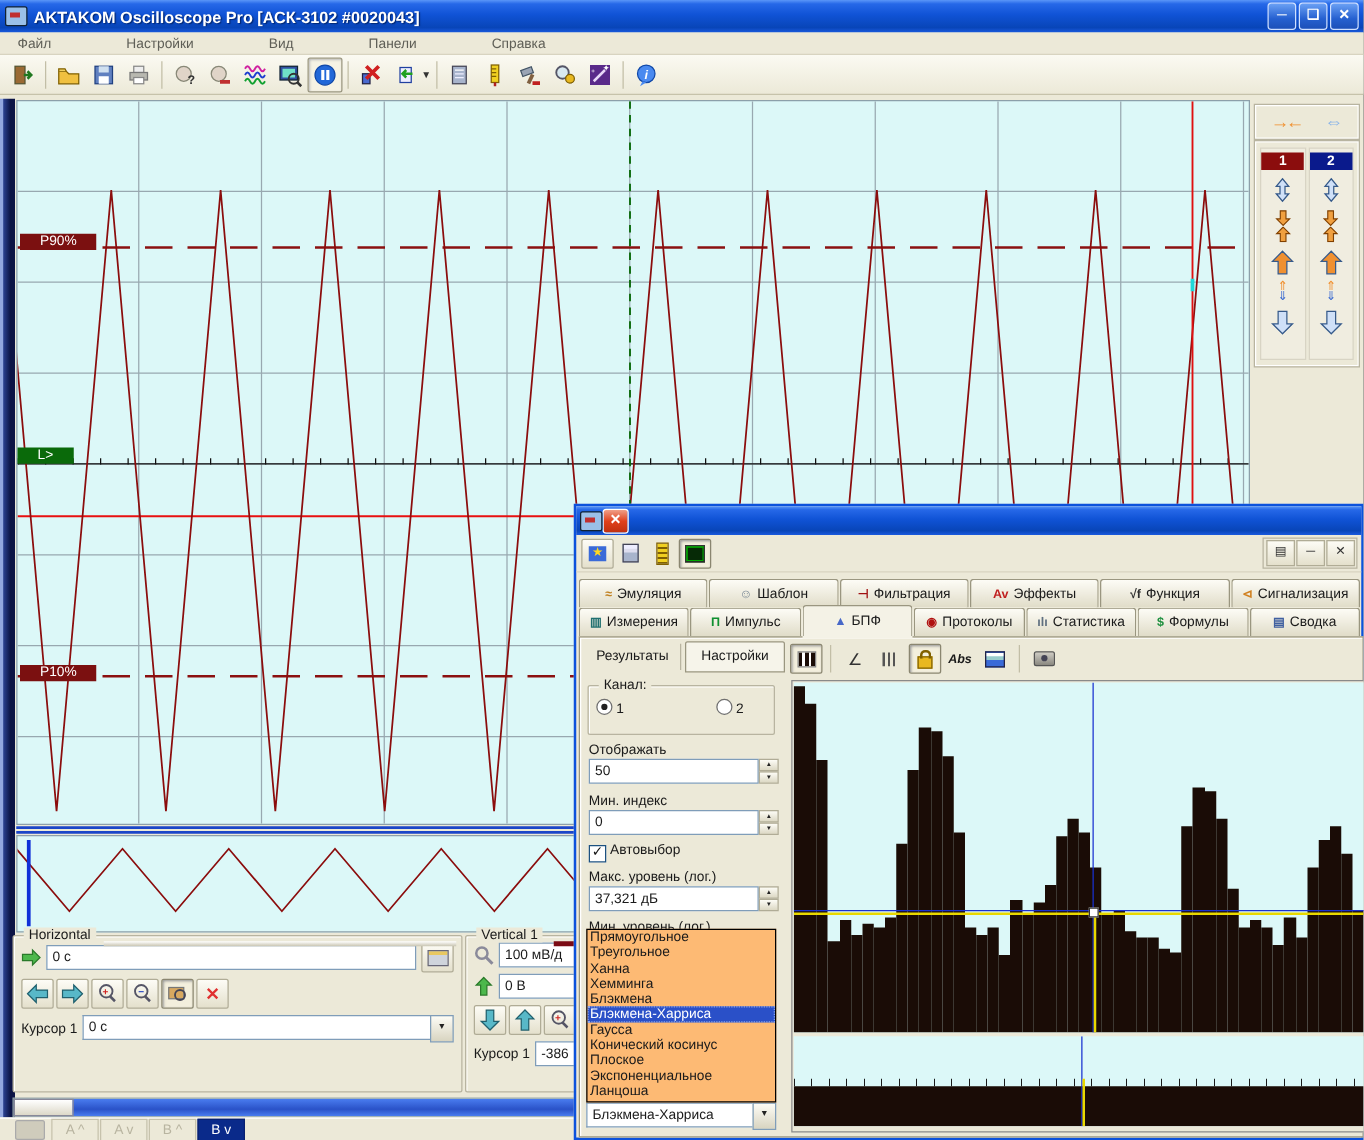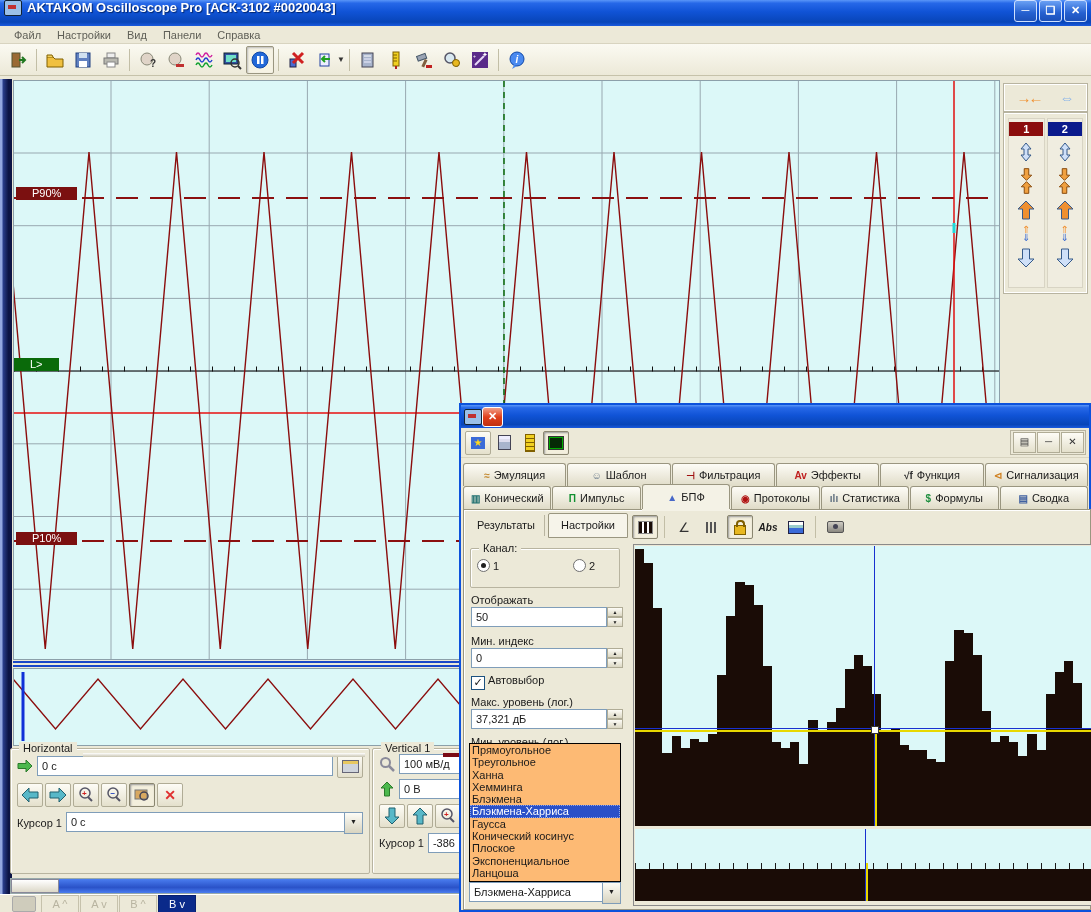--- a/index.html
+++ b/index.html
@@ -2,32 +2,32 @@
 <html><head>
 <meta charset="utf-8">
 <style>
   html,body{margin:0;padding:0;background:#555;}
   #window{position:relative;width:1091px;height:912px;background:#ece9d8;overflow:hidden;
           font-family:"Liberation Sans",sans-serif;font-size:11px;color:#1a1a1a;}
   .abs{position:absolute;}
   
   .titlebar{left:0;top:0;width:1091px;height:26px;
     background:linear-gradient(180deg,#5a96f8 0%,#2668e8 12%,#1053d6 45%,#0845b8 85%,#1a5ade 100%);
-    display:flex;align-items:flex-start;padding:0 4px;box-sizing:border-box;color:#fff;}
+    display:flex;align-items:center;padding:0 4px;box-sizing:border-box;color:#fff;}
   .titlebar .t-title{font-weight:bold;font-size:13px;text-shadow:1px 1px 1px #00256e;margin-left:5px;flex:1;
     white-space:nowrap;overflow:hidden;}
   .appicon{width:16px;height:14px;background:#9ac0e8;border:1px solid #123;position:relative;border-radius:2px;}
   .appicon::after{content:'';position:absolute;left:3px;top:4px;width:8px;height:4px;background:#c03030;}
   .capbtn{width:21px;height:20px;margin-left:2px;border:1px solid #cfe0ff;border-radius:3px;
     background:linear-gradient(180deg,#6aa0f4,#2560d0 60%,#1c50b8);color:#fff;font-size:11px;line-height:18px;
     text-align:center;font-weight:bold;}
   .capbtn.close{background:linear-gradient(180deg,#6aa0f4,#2560d0 60%,#1c50b8);}
   
   .menubar{left:0;top:26px;width:1091px;height:18px;background:#ece9d8;border-bottom:1px solid #d8d4c0;
-    display:flex;align-items:center;padding-left:6px;box-sizing:border-box;color:#5f5f57;}
+    display:flex;align-items:center;padding-left:6px;box-sizing:border-box;color:#5f5f57;gap:44px;}
   .menu-item{padding:1px 8px;}
   .toolbar{left:0;top:44px;width:1091px;height:32px;background:linear-gradient(180deg,#fbfaf2,#ece9d8);
     border-bottom:1px solid #c6c2aa;display:flex;align-items:center;padding-left:4px;box-sizing:border-box;}
   .tbtn{width:26px;height:26px;display:flex;align-items:center;justify-content:center;border:1px solid transparent;border-radius:2px;}
   .tbtn.pressed{background:#f6f3e4;border:1px solid #9a9680;box-shadow:inset 1px 1px 2px #bbb;}
   .tsep{width:1px;height:22px;background:#c2beA6;margin:0 4px;}
   .tcaret{font-size:8px;color:#333;margin-left:-2px;}
   
   .navstrip{left:0;top:79px;width:12px;height:815px;background:linear-gradient(90deg,#93a7e0 0 2px,#2a3f8e 3px,#0c1445 70%);}
   .plot{left:13px;top:80px;width:985px;height:578px;background:#dcf8f8;border:1px solid #8ca0aa;box-sizing:content-box;}
@@ -532,21 +532,21 @@
           <span>Функция</span>
         </span>
         <span class="tab">
           <span class="tabicon" style="color: rgb(208, 128, 32);">⊲</span>
           <span>Сигнализация</span>
         </span>
       </div>
     <div class="tabs" id="tabs2" style="top:81px;">
         <span class="tab">
           <span class="tabicon" style="color: rgb(32, 112, 112);">▥</span>
-          <span>Конический</span>
+          <span>Измерения</span>
         </span>
         <span class="tab">
           <span class="tabicon" style="color: rgb(16, 144, 48);">Π</span>
           <span>Импульс</span>
         </span>
         <span class="tab active">
           <span class="tabicon" style="color: rgb(72, 104, 200);">▲</span>
           <span>БПФ</span>
         </span>
         <span class="tab">

